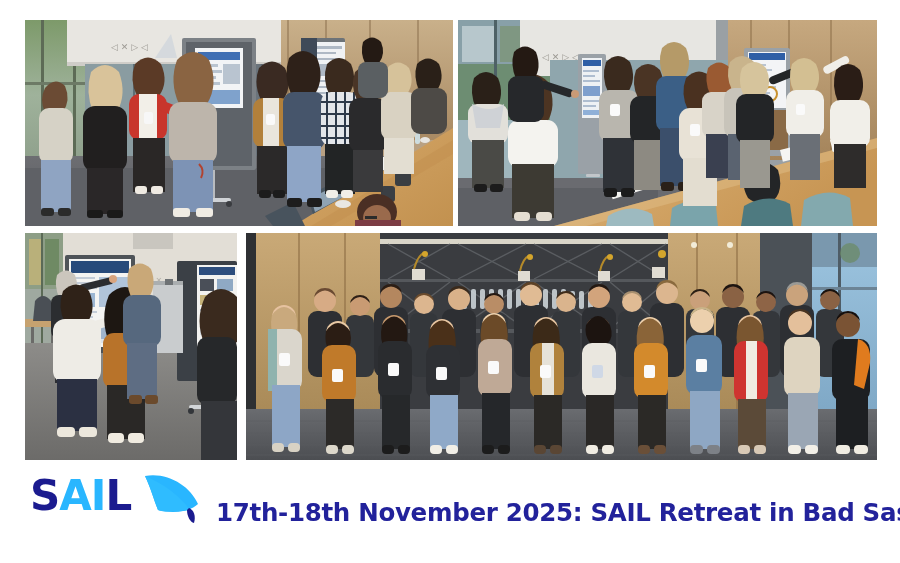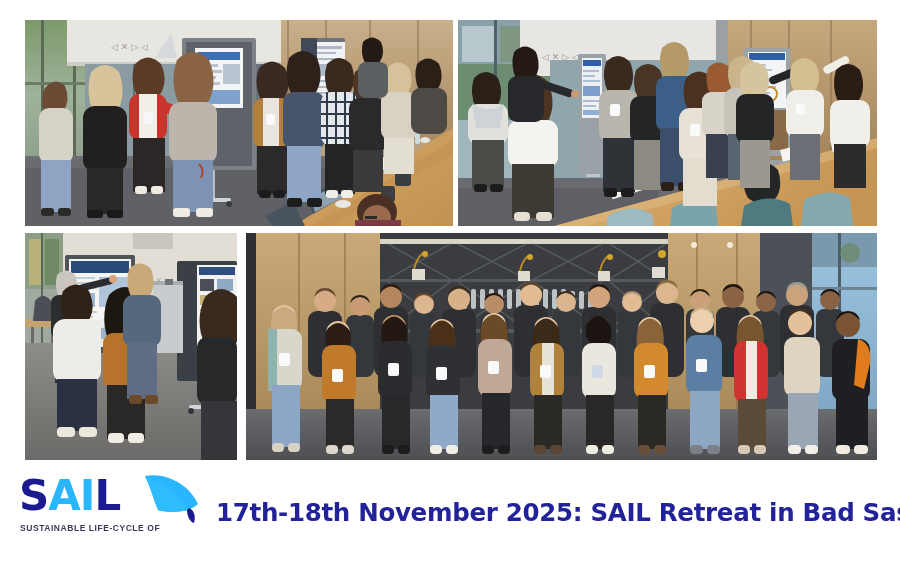--- a/index.html
+++ b/index.html
@@ -64,21 +64,21 @@
   }
 
   .brand-logo-row {
     position: relative;
     height: 48px;
     width: 196px;
   }
 
   .wordmark {
     position: absolute;
-    left: 1px;
+    left: 12px;
     top: 0;
     font-family: "DejaVu Sans", sans-serif;
     font-size: 42px;
     font-weight: bold;
     letter-spacing: -1px;
     line-height: 48px;
     white-space: nowrap;
   }
   .wm-s { color: #1b1b8f; }
   .wm-a { color: #29b6ff; }
@@ -907,21 +907,20 @@
     <div class="brand">
       <div class="brand-logo-row">
         <div class="wordmark"><span class="wm-s">S</span><span class="wm-a">A</span><span class="wm-i">I</span><span class="wm-l">L</span></div>
         <svg class="sail-mark" viewBox="0 0 62 56">
           <path d="M3 6 C26 2 48 16 56 34 C48 42 30 44 16 40 C12 30 8 16 3 6 Z" fill="#29b6ff"></path>
           <path d="M3 6 C22 14 38 26 48 40 C34 42 20 42 16 40 C12 30 8 16 3 6 Z" fill="#2fbcff"></path>
           <path d="M47 38 C52 40 54 46 52 53 C48 52 45 46 45 40 Z" fill="#1b1b8f"></path>
         </svg>
       </div>
       <div class="tagline">
-        <div>SUSTAINABLE LIFE-CYCLE OF</div>
       </div>
     </div>
 
     <div class="headline">17th-18th November 2025: SAIL Retreat in Bad Sassendorf</div>
 
   </div>
 
 </div>
 
 </body></html>

